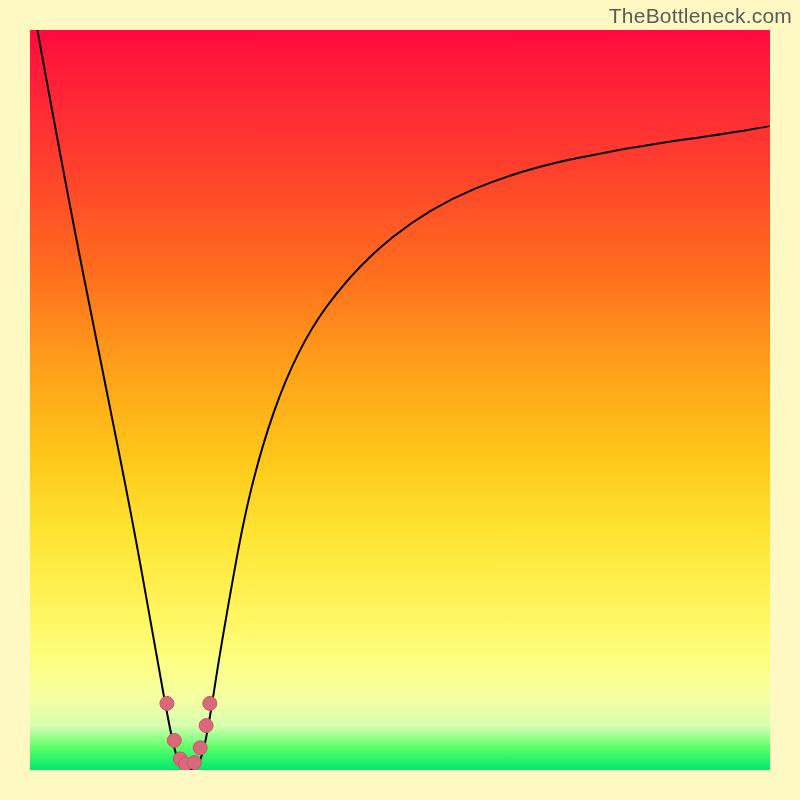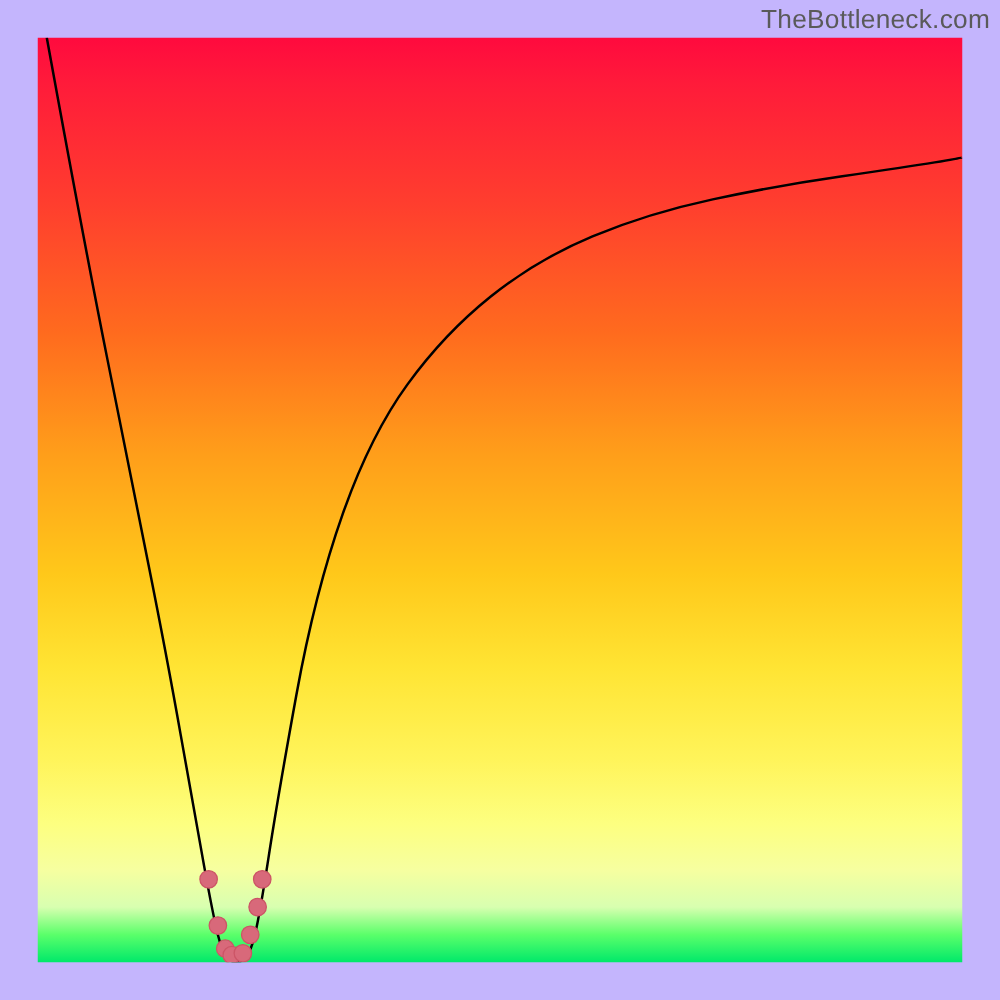--- a/index.html
+++ b/index.html
@@ -8,21 +8,21 @@
     width: 800px;
     height: 800px;
     overflow: hidden;
     background: #000;
     font-family: Arial, Helvetica, sans-serif;
   }
   .frame {
     position: relative;
     width: 800px;
     height: 800px;
-    background: #c4b5fd;
+    background: #fef9c3;
   }
   .plot-area {
     position: absolute;
     left: 30px;
     top: 30px;
     width: 740px;
     height: 740px;
     overflow: hidden;
   }
   .gradient {

